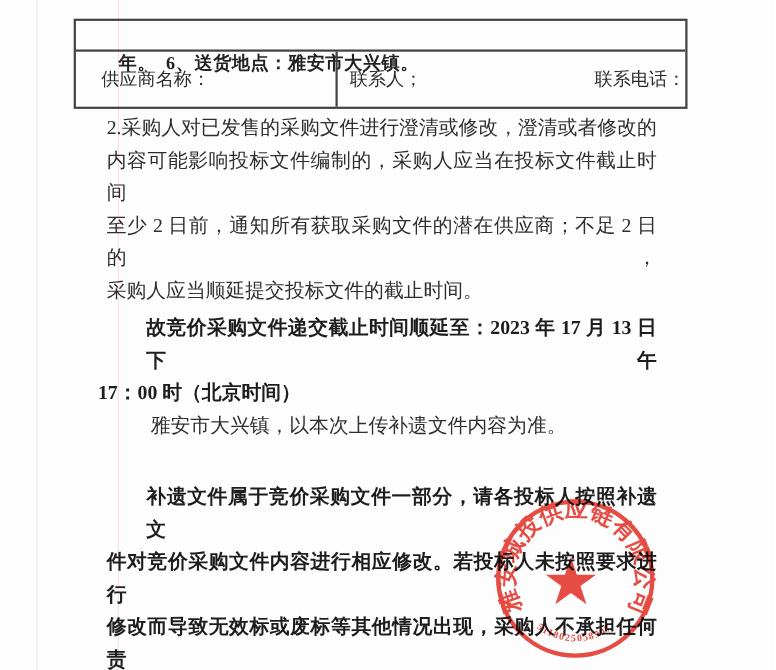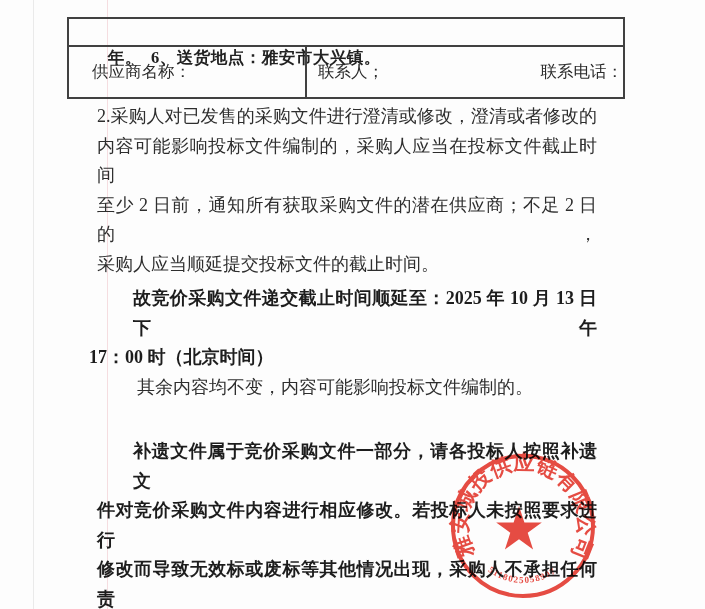--- a/index.html
+++ b/index.html
@@ -93,26 +93,26 @@
 
   <div class="content">
     <div class="para">
       <div class="line fill">2.采购人对已发售的采购文件进行澄清或修改，澄清或者修改的</div>
       <div class="line fill">内容可能影响投标文件编制的，采购人应当在投标文件截止时间</div>
       <div class="line fill">至少 2 日前，通知所有获取采购文件的潜在供应商；不足 2 日的，</div>
       <div class="line">采购人应当顺延提交投标文件的截止时间。</div>
     </div>
 
     <div class="para bold mt-p2">
-      <div class="line fill ind36">故竞价采购文件递交截止时间顺延至：2025 年 10 月 13 日下午</div>
+      <div class="line fill ind36">故竞价采购文件递交截止时间顺延至：2023 年 17 月 13 日下午</div>
       <div class="line outdent">17：00 时（北京时间）</div>
     </div>
 
     <div class="para">
-      <div class="line ind40">其余内容均不变，内容可能影响投标文件编制的。</div>
+      <div class="line ind40">雅安市大兴镇，以本次上传补遗文件内容为准。</div>
     </div>
 
     <div class="para bold mt-p4">
       <div class="line fill ind36">补遗文件属于竞价采购文件一部分，请各投标人按照补遗文</div>
       <div class="line fill">件对竞价采购文件内容进行相应修改。若投标人未按照要求进行</div>
       <div class="line fill">修改而导致无效标或废标等其他情况出现，采购人不承担任何责</div>
 
     </div>
 
   </div>

